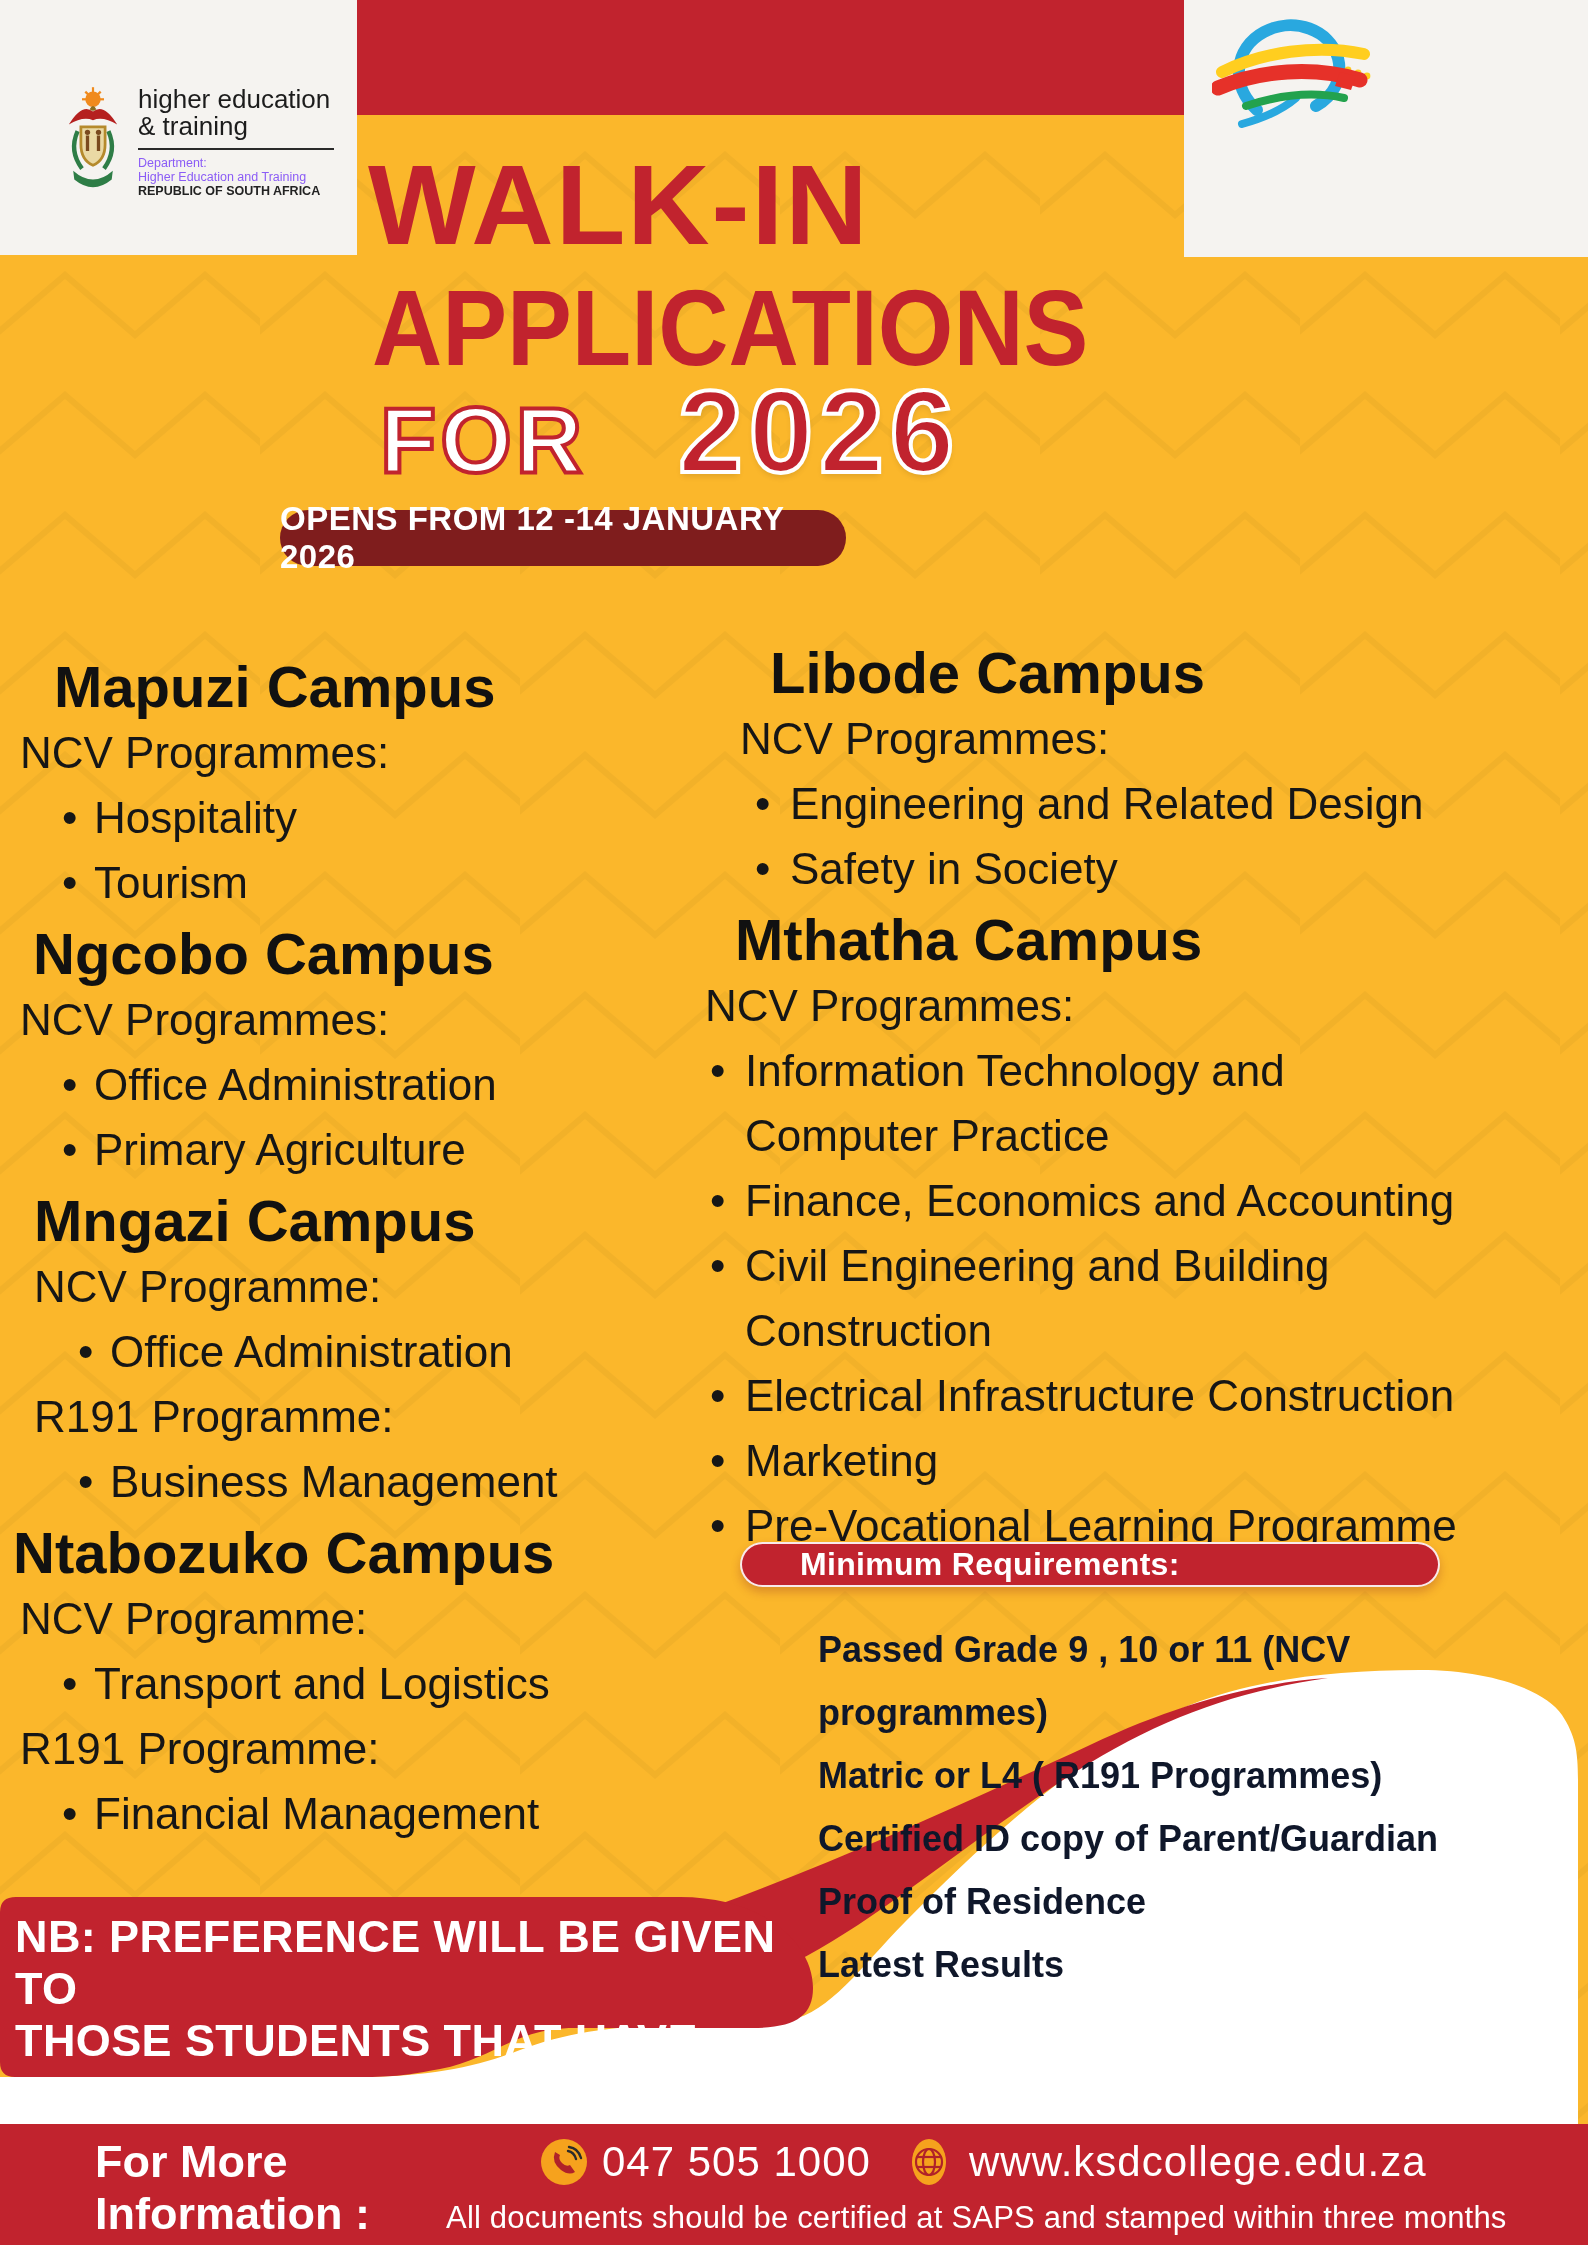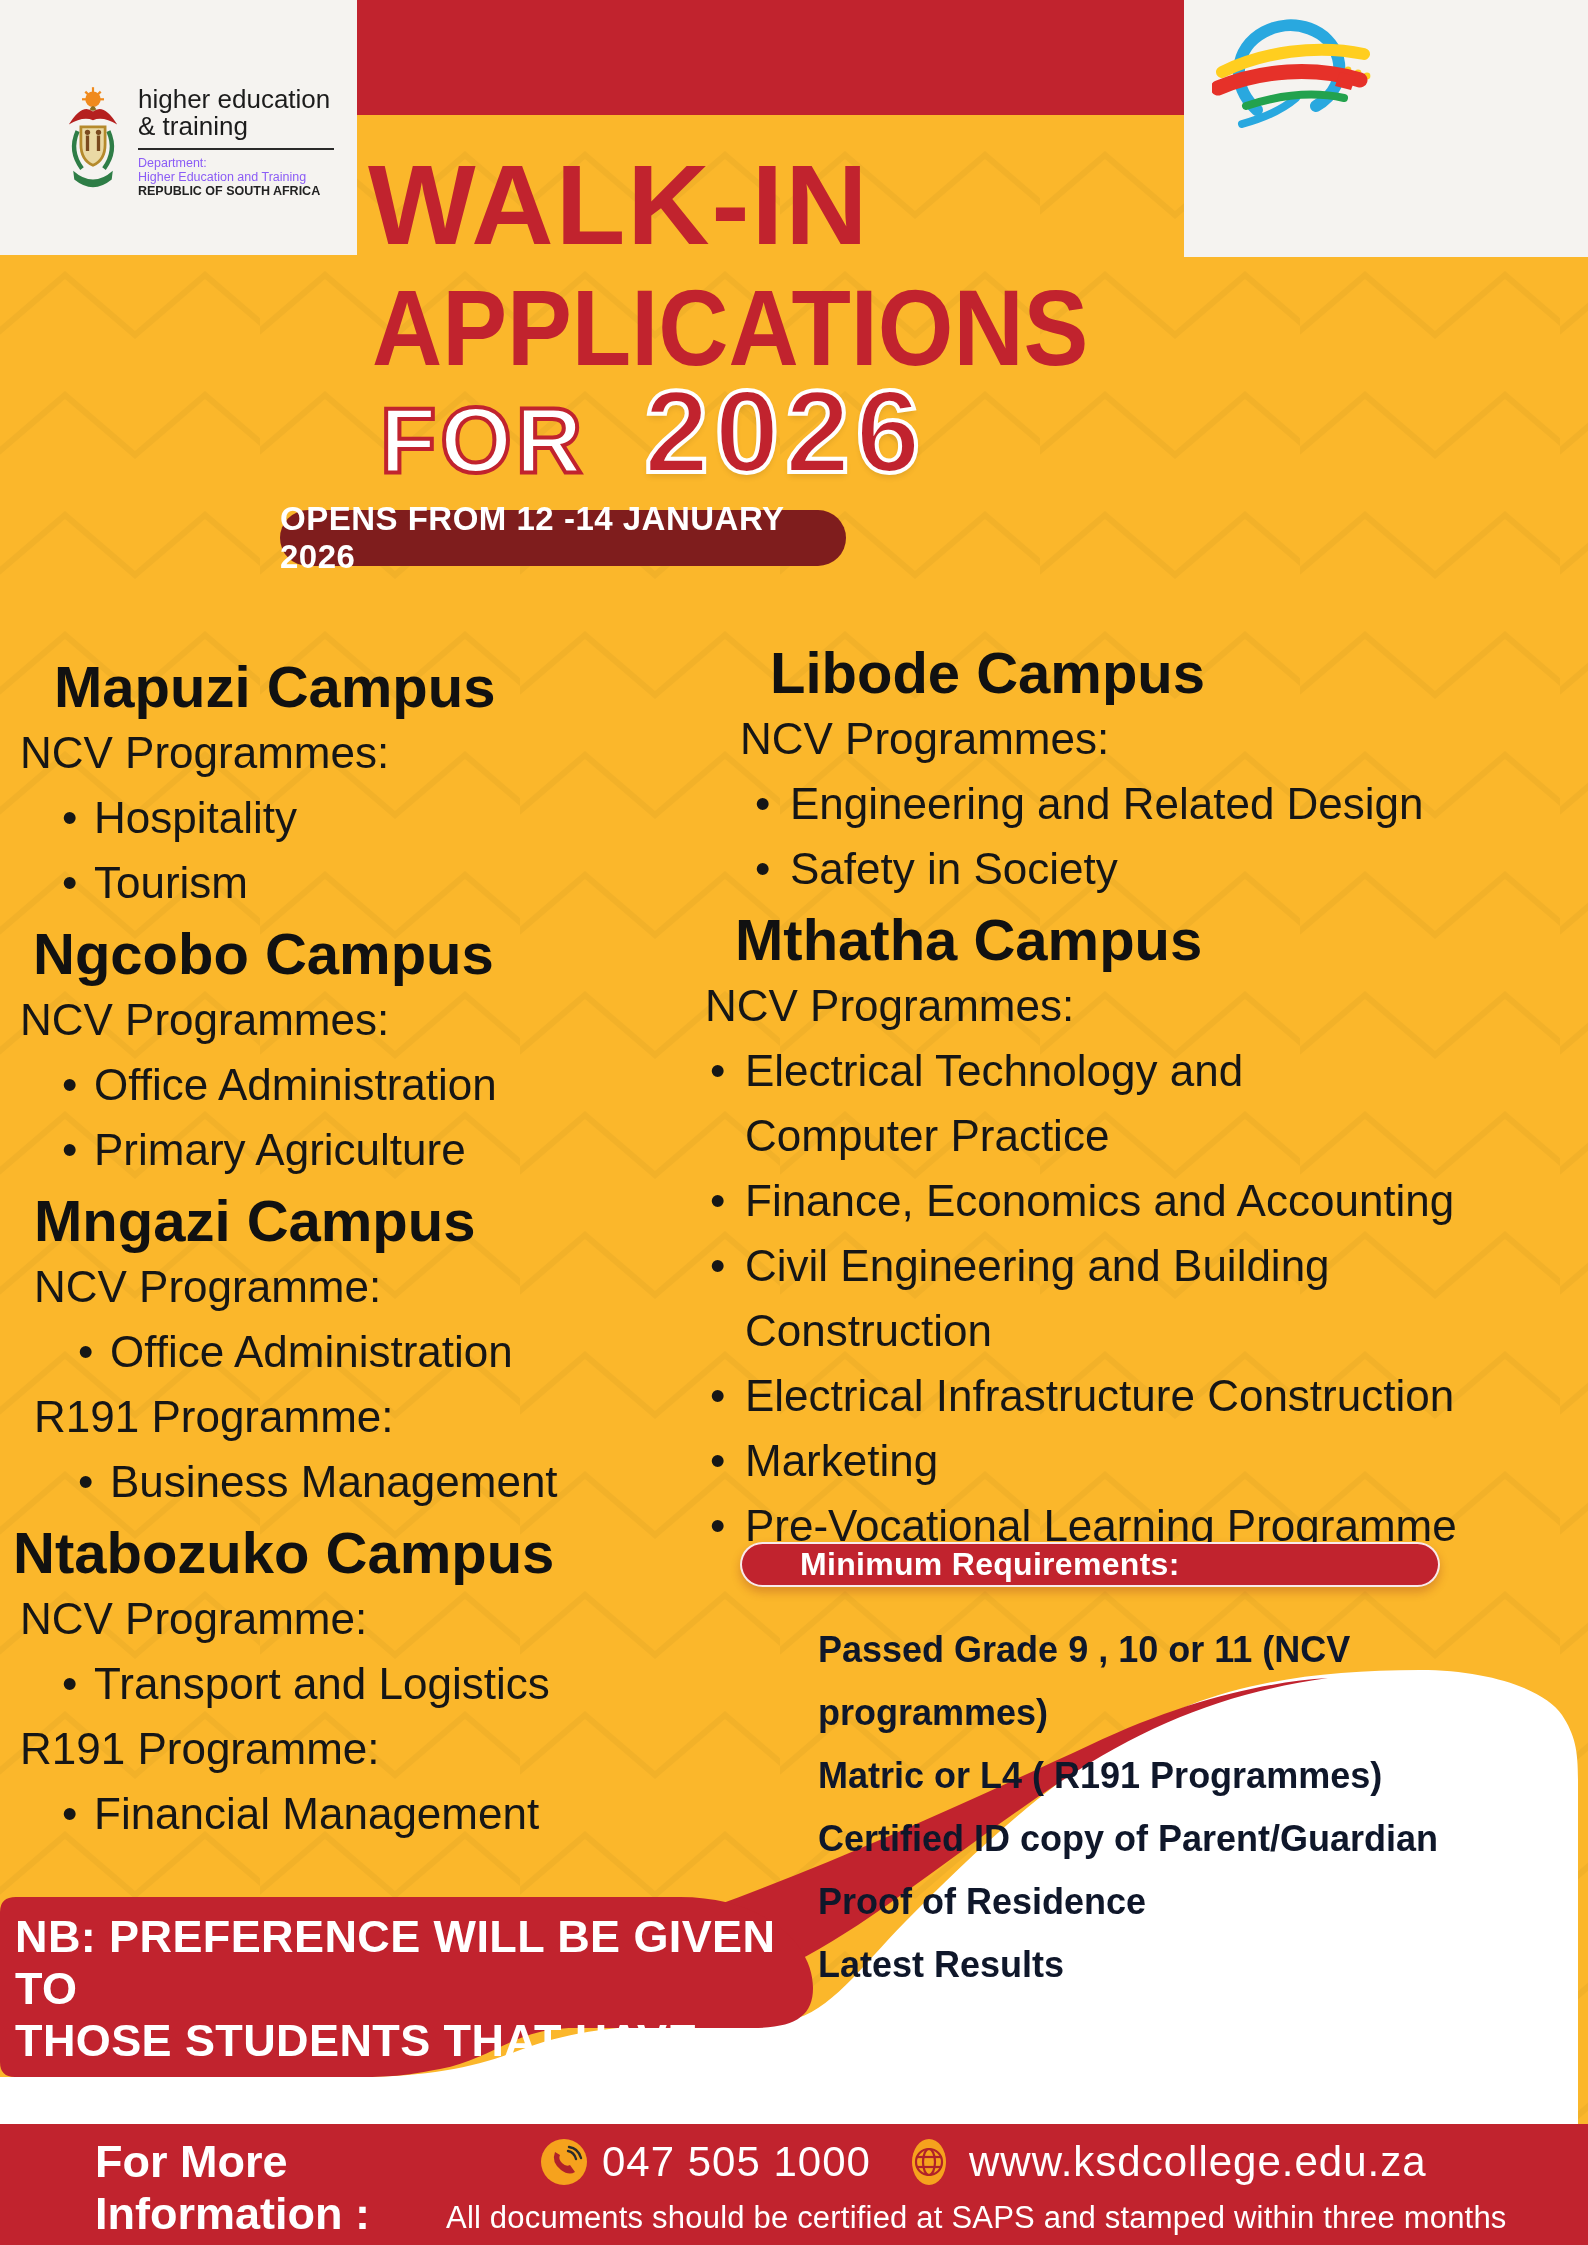--- a/index.html
+++ b/index.html
@@ -21,21 +21,21 @@
   .dhet-text{position:absolute;left:138px;top:86px;width:210px;line-height:1;}
   .dhet-big{font-size:26px;letter-spacing:0;color:#1c1c1c;line-height:27px;}
   .dhet-rule{width:196px;height:2px;background:#2a2a2a;margin:8px 0 6px 0;}
   .dhet-small{font-size:12.5px;color:#8b5cf6;line-height:14px;}
   .dhet-small.bold{font-weight:bold;color:#222;}
 
   
   .title-1{position:absolute;left:368px;top:148px;font-size:114px;font-weight:bold;color:#C1232E;letter-spacing:2px;line-height:1;z-index:3;}
   .title-2{position:absolute;left:372px;top:274px;font-size:108px;font-weight:bold;color:#C1232E;line-height:1;z-index:3;}
   .title-2 span{display:inline-block;transform:scaleX(.9);transform-origin:left;}
-  .title-3{position:absolute;left:380px;top:374px;z-index:3;display:flex;align-items:baseline;gap:58px;line-height:1;}
+  .title-3{position:absolute;left:380px;top:374px;z-index:3;display:flex;align-items:baseline;gap:92px;line-height:1;}
   .for-word{font-size:92px;font-weight:bold;color:#fff;-webkit-text-stroke:4px #C1232E;letter-spacing:4px;}
   .year-word{font-size:116px;font-weight:bold;color:#C1232E;-webkit-text-stroke:4px #ffffff;letter-spacing:6px;text-shadow:0 4px 6px rgba(0,0,0,.12);}
   .opens-pill{
     position:absolute;left:280px;top:510px;width:566px;height:56px;border-radius:28px;
     background:#7f1d1d;color:#fff;font-weight:bold;font-size:33px;
     display:flex;align-items:center;justify-content:center;z-index:3;letter-spacing:.5px;
   }
 
   
   .column{position:absolute;z-index:3;}
@@ -198,21 +198,21 @@
   <div class="column" id="col-right">
       <div class="sec">
         <div class="campus-heading">Libode Campus</div>
         <div class="prog-label">NCV Programmes:</div>
         <div class="prog-item">Engineering and Related Design</div>
         <div class="prog-item">Safety in Society</div>
       </div>
       <div class="sec">
         <div class="campus-heading">Mthatha Campus</div>
         <div class="prog-label">NCV Programmes:</div>
-        <div class="prog-item">Electrical Technology and
+        <div class="prog-item">Information Technology and
 Computer Practice</div>
         <div class="prog-item">Finance, Economics and Accounting</div>
         <div class="prog-item">Civil Engineering and Building
 Construction</div>
         <div class="prog-item">Electrical Infrastructure Construction</div>
         <div class="prog-item">Marketing</div>
         <div class="prog-item">Pre-Vocational Learning Programme</div>
       </div>
     </div>
 

